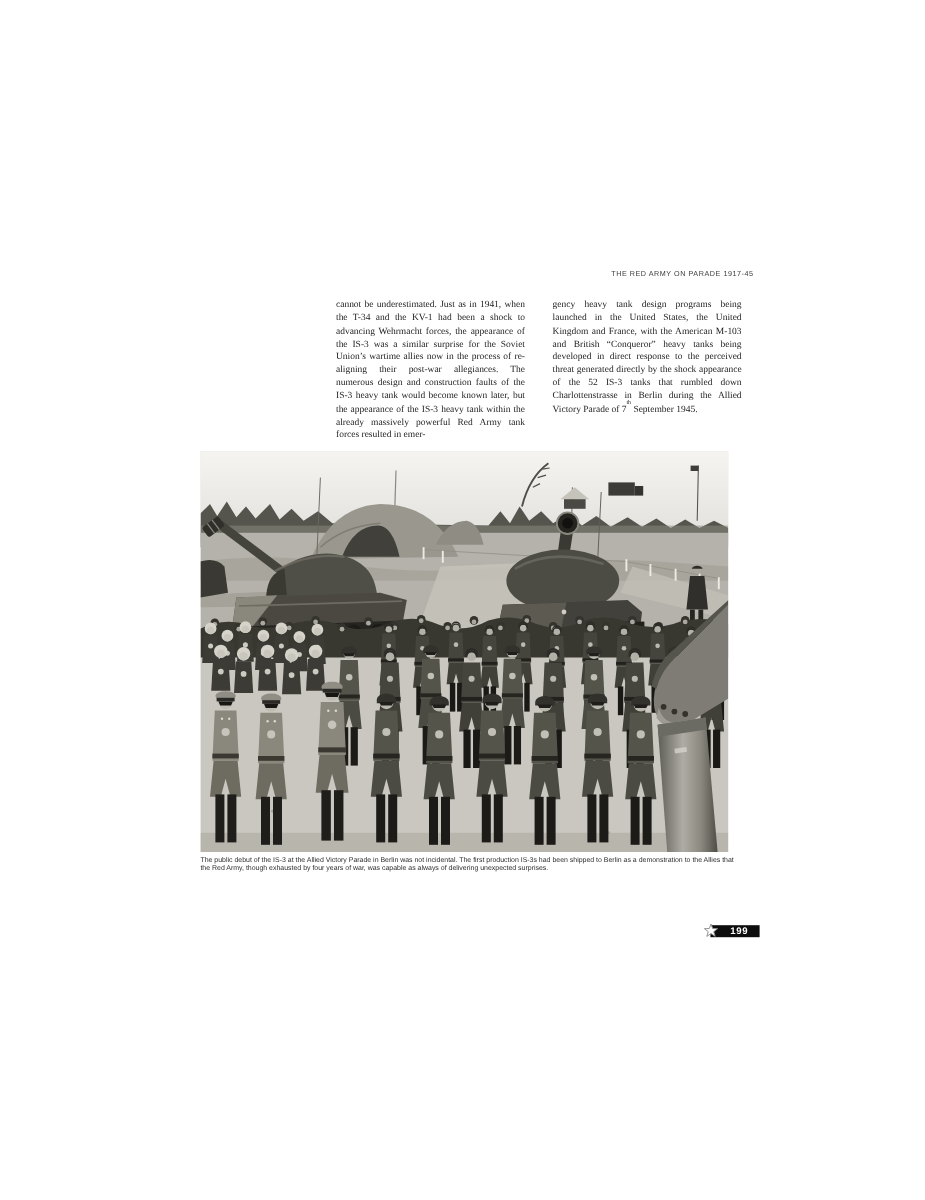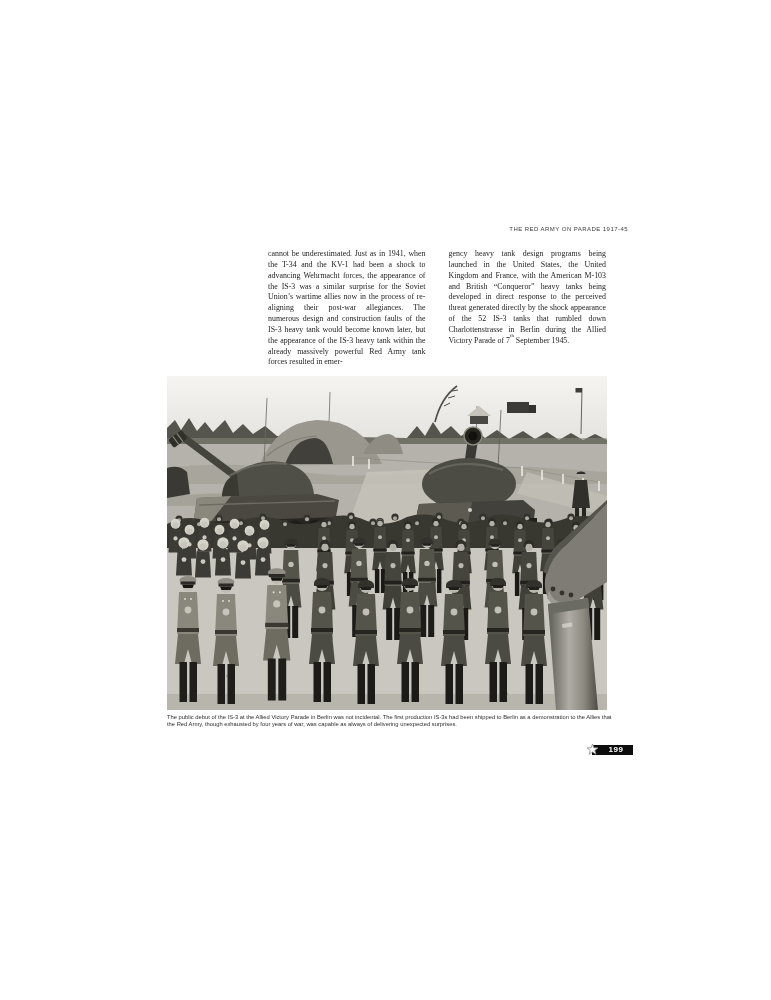--- a/index.html
+++ b/index.html
@@ -9,36 +9,36 @@
   .page{
     position:relative;width:771px;height:1000px;background:var(--page_bg);
     overflow:hidden;font-family:"Liberation Serif",serif;color:var(--ink);
   }
   .running-head{
     position:absolute;top:226px;right:143px;
     font-family:"Liberation Sans",sans-serif;font-size:6px;letter-spacing:.45px;
     color:#3d3d3d;white-space:nowrap;
   }
   .columns{
-    position:absolute;left:268px;top:249px;width:338px;display:flex;gap:23px;
+    position:absolute;left:280px;top:249px;width:338px;display:flex;gap:23px;
   }
   .col{
     width:165px;margin:0;font-size:7.9px;line-height:10.85px;text-align:justify;
     text-justify:inter-word;color:var(--ink);
   }
   .col sup{font-size:62%;line-height:0;position:relative;top:-0.35em;}
   .photo-figure{position:absolute;left:167px;top:376px;width:440px;margin:0;}
   .photo{width:440px;height:334px;overflow:hidden;background:#e9e8e4;}
   .photo svg{display:block;}
   .caption{
     margin:4px 0 0 0;width:446px;
     font-family:"Liberation Sans",sans-serif;font-size:5.8px;line-height:7.4px;color:#2e2e2e;
   }
   .folio{
-    position:absolute;left:592px;top:745px;width:41px;height:10px;
+    position:absolute;left:592px;top:771px;width:41px;height:10px;
     background:var(--badge_bg);
   }
   .folio-number{
     display:block;text-align:center;padding-left:7px;
     font-family:"Liberation Sans",sans-serif;font-weight:bold;font-size:8px;
     line-height:10px;letter-spacing:.5px;color:var(--badge_text);
   }
   .folio-star{position:absolute;left:-6px;top:-2px;width:13px;height:13px;}
 </style>
 </head>

